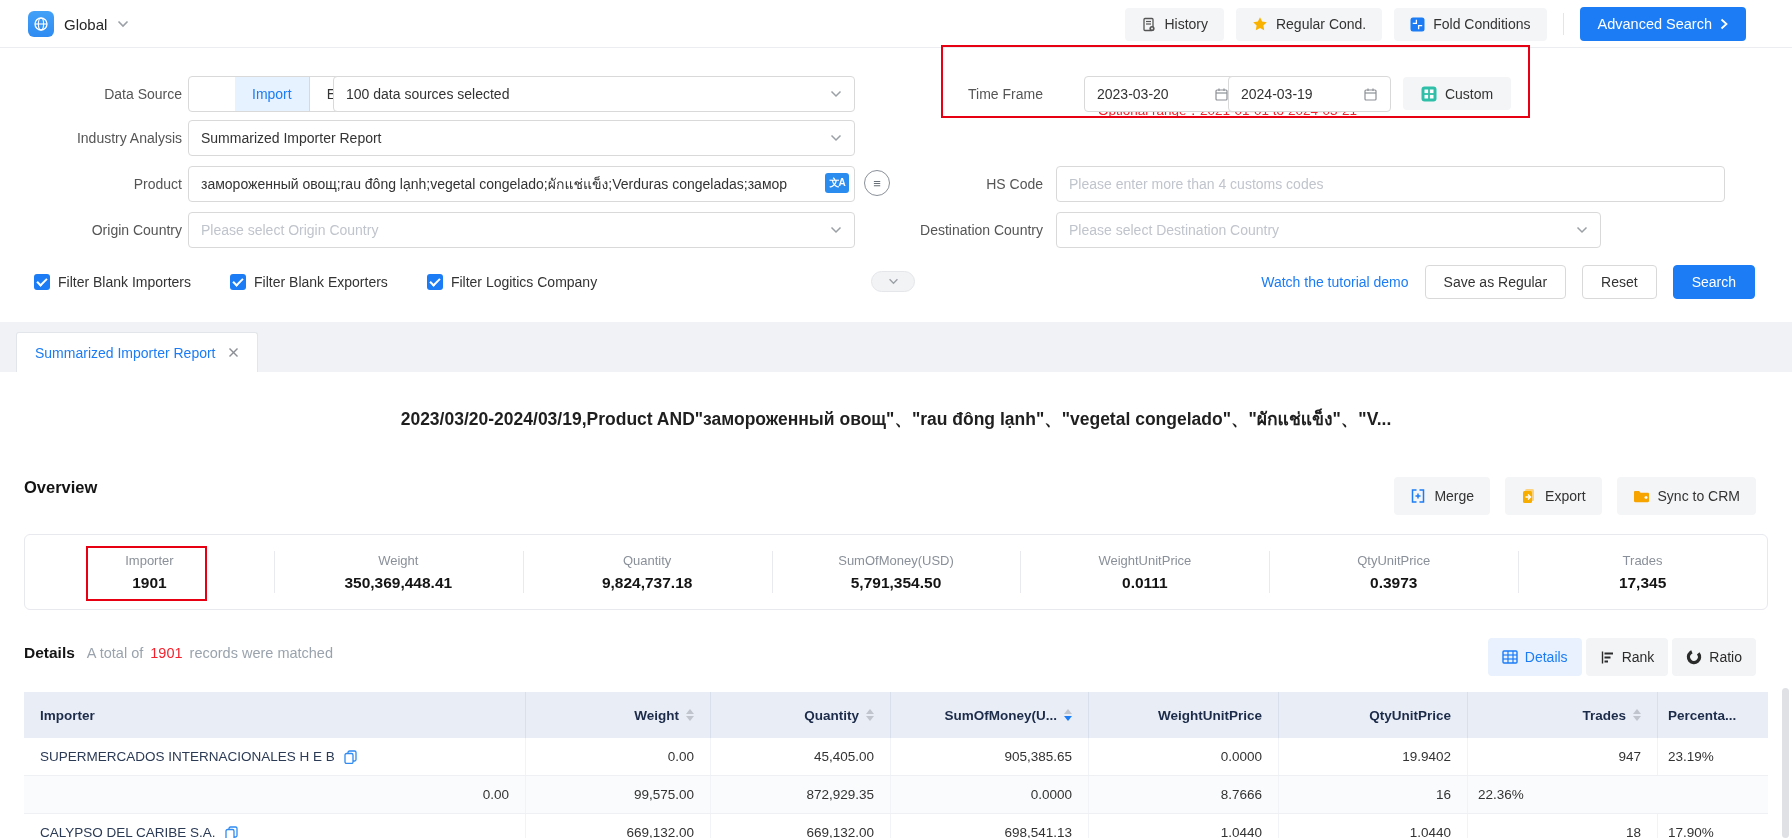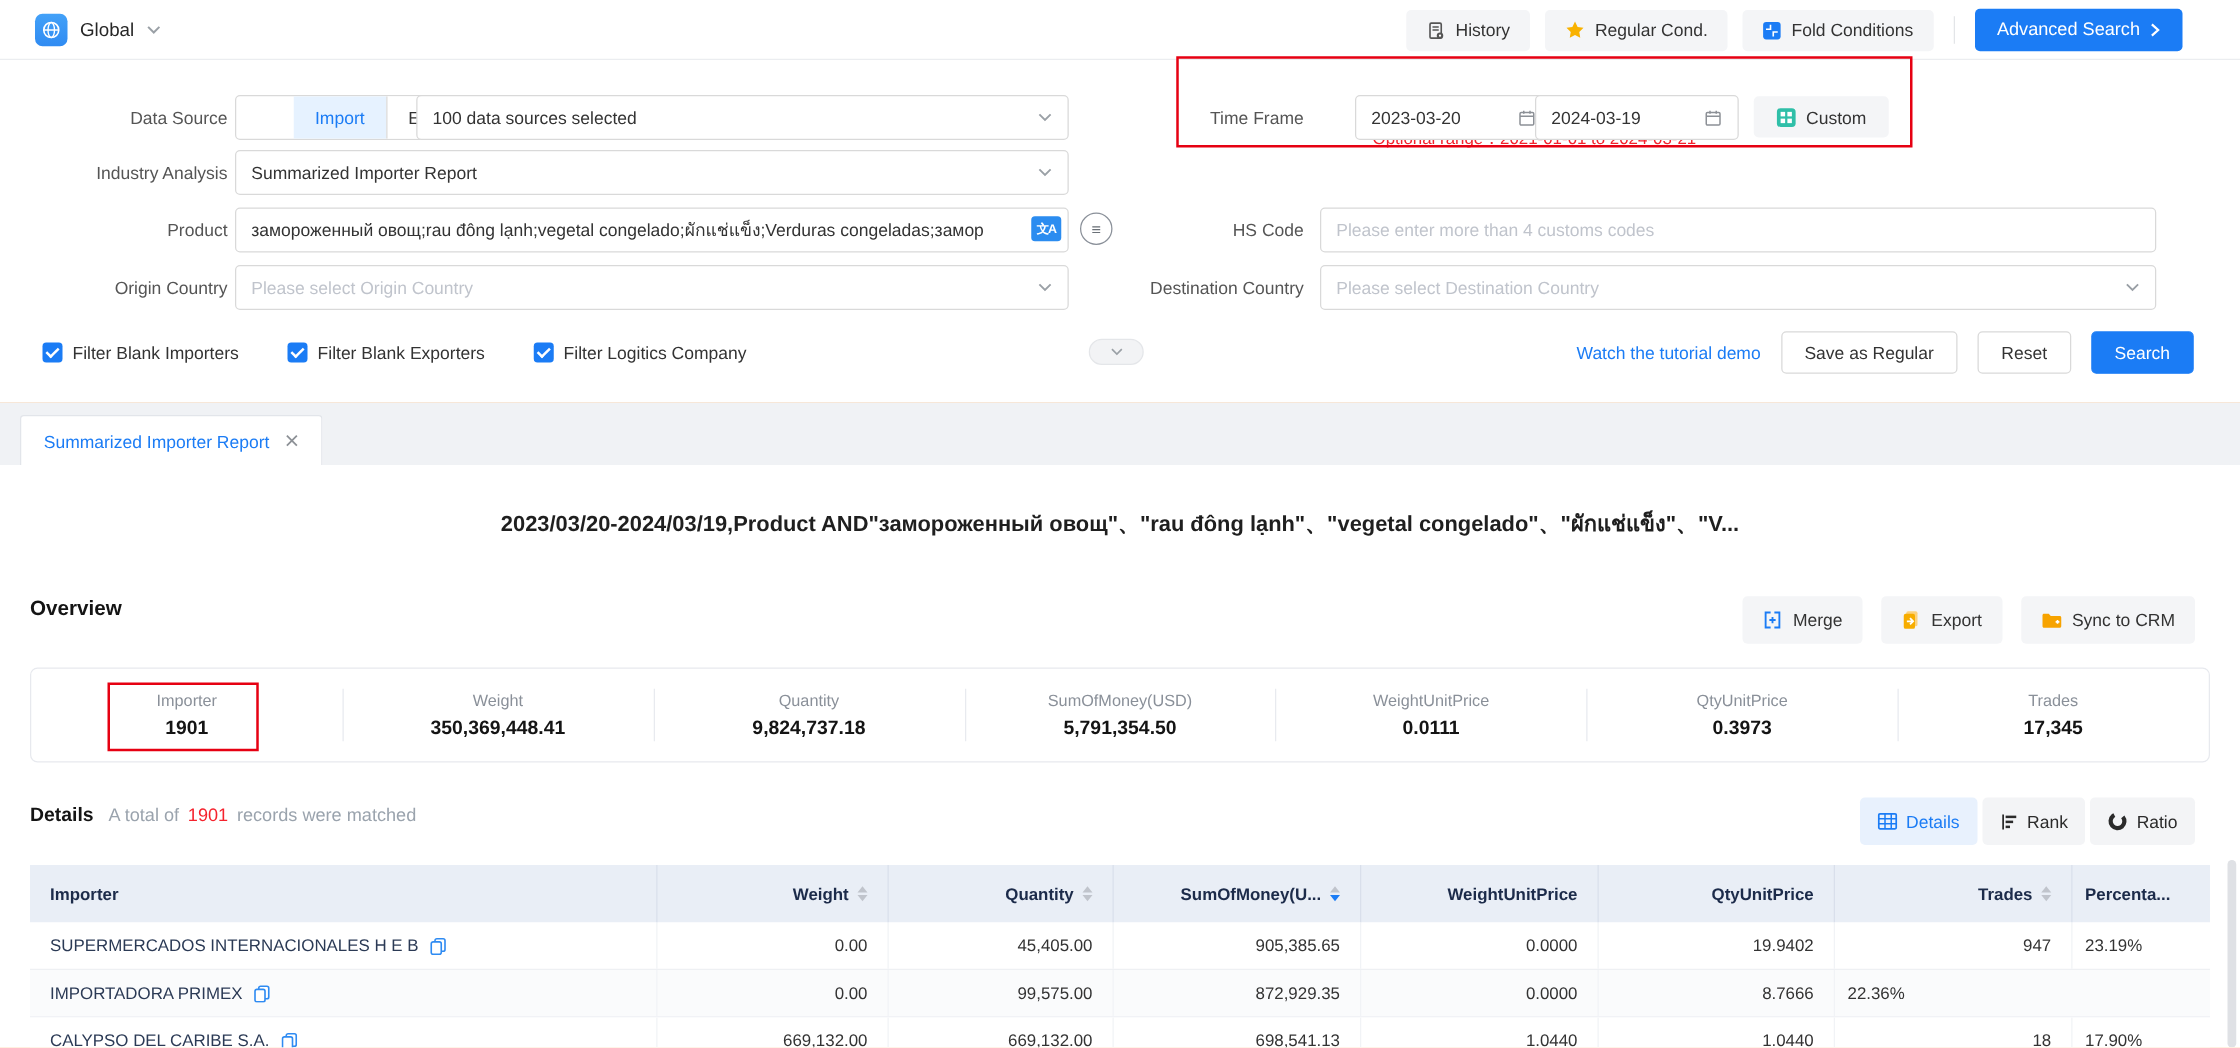--- a/index.html
+++ b/index.html
@@ -204,21 +204,21 @@
     <input class="tinput" style="left: 1056px; top: 118px; width: 669px;" placeholder="Please enter more than 4 customs codes">
 
     <div class="flabel" style="top:164px;">Origin Country</div>
     <div class="control" style="left:188px;top:164px;width:667px;">
       <span class="ph">Please select Origin Country</span>
       <svg class="chev" width="12" height="8" viewBox="0 0 12 8">
         <path d="M1.5 1.5 L6 6 L10.5 1.5" fill="none" stroke="#9aa0a6" stroke-width="1.5"></path>
       </svg>
     </div>
     <div class="flabel rcol" style="top:164px;">Destination Country</div>
-    <div class="control" style="left:1056px;top:164px;width:669px;">
+    <div class="control" style="left:1056px;top:164px;width:545px;">
       <span class="ph">Please select Destination Country</span>
       <svg class="chev" width="12" height="8" viewBox="0 0 12 8">
         <path d="M1.5 1.5 L6 6 L10.5 1.5" fill="none" stroke="#9aa0a6" stroke-width="1.5"></path>
       </svg>
     </div>
 
     <div class="checkrow">
       <div class="checkitem">
         <span class="checkbox"></span>
         <span>Filter Blank Importers</span>
@@ -414,32 +414,26 @@
         <div class="td num">0.00</div>
         <div class="td num">45,405.00</div>
         <div class="td num">905,385.65</div>
         <div class="td num">0.0000</div>
         <div class="td num">19.9402</div>
         <div class="td num">947</div>
         <div class="td pct">23.19%</div>
       </div>
 
       <div class="trow alt">
-        <div class="td importer">
-          <span>IMPORTADORA PRIMEX</span>
-          <svg width="13" height="14" viewBox="0 0 13 14">
-            <rect x="4" y="1" width="8" height="10" rx="1.5" fill="#fff" stroke="#2f8bf2" stroke-width="1.3"></rect>
-            <rect x="1" y="3.5" width="8" height="10" rx="1.5" fill="#fff" stroke="#2f8bf2" stroke-width="1.3"></rect>
-          </svg>
-        </div>
         <div class="td num">0.00</div>
         <div class="td num">99,575.00</div>
         <div class="td num">872,929.35</div>
         <div class="td num">0.0000</div>
         <div class="td num">8.7666</div>
+        <div class="td num">16</div>
         <div class="td pct">22.36%</div>
       </div>
 
       <div class="trow">
         <div class="td importer">
           <span>CALYPSO DEL CARIBE S.A.</span>
           <svg width="13" height="14" viewBox="0 0 13 14">
             <rect x="4" y="1" width="8" height="10" rx="1.5" fill="#fff" stroke="#2f8bf2" stroke-width="1.3"></rect>
             <rect x="1" y="3.5" width="8" height="10" rx="1.5" fill="#fff" stroke="#2f8bf2" stroke-width="1.3"></rect>
           </svg>

